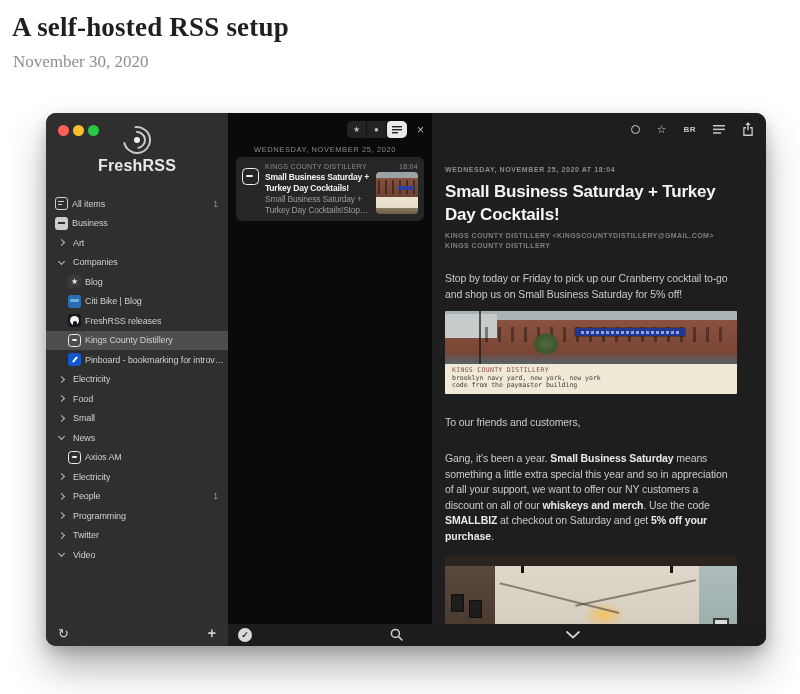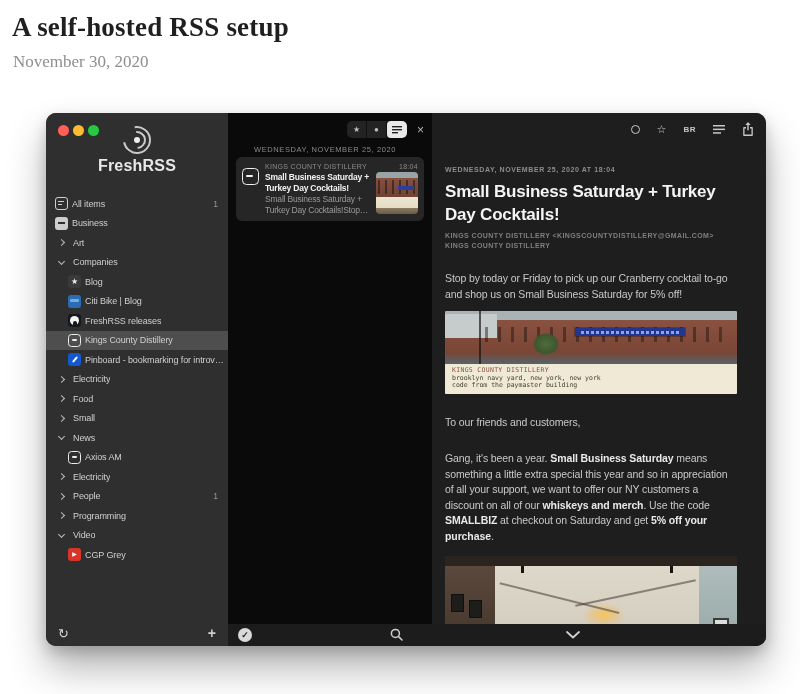--- a/index.html
+++ b/index.html
@@ -227,26 +227,26 @@
       <div class="srow pl-folder">
         <span class="chev right"></span>
         <span class="lbl">People</span>
         <span class="cnt">1</span>
       </div>
       <div class="srow pl-folder">
         <span class="chev right"></span>
         <span class="lbl">Programming</span>
       </div>
       <div class="srow pl-folder">
+        <span class="chev right"></span>
+        <span class="lbl">Twitter</span>
+      </div>
+      <div class="srow pl-folder">
         <span class="chev down"></span>
         <span class="lbl">Video</span>
-      </div>
-      <div class="srow pl-child">
-        <span class="sicon ic-yt">▶</span>
-        <span class="lbl">CGP Grey</span>
       </div>
     </div>
 
     <div class="side-footer">
       <span class="refresh-gl">↻</span>
       <span class="plus-gl">+</span>
     </div>
   </div>
 
   <div class="listcol">

